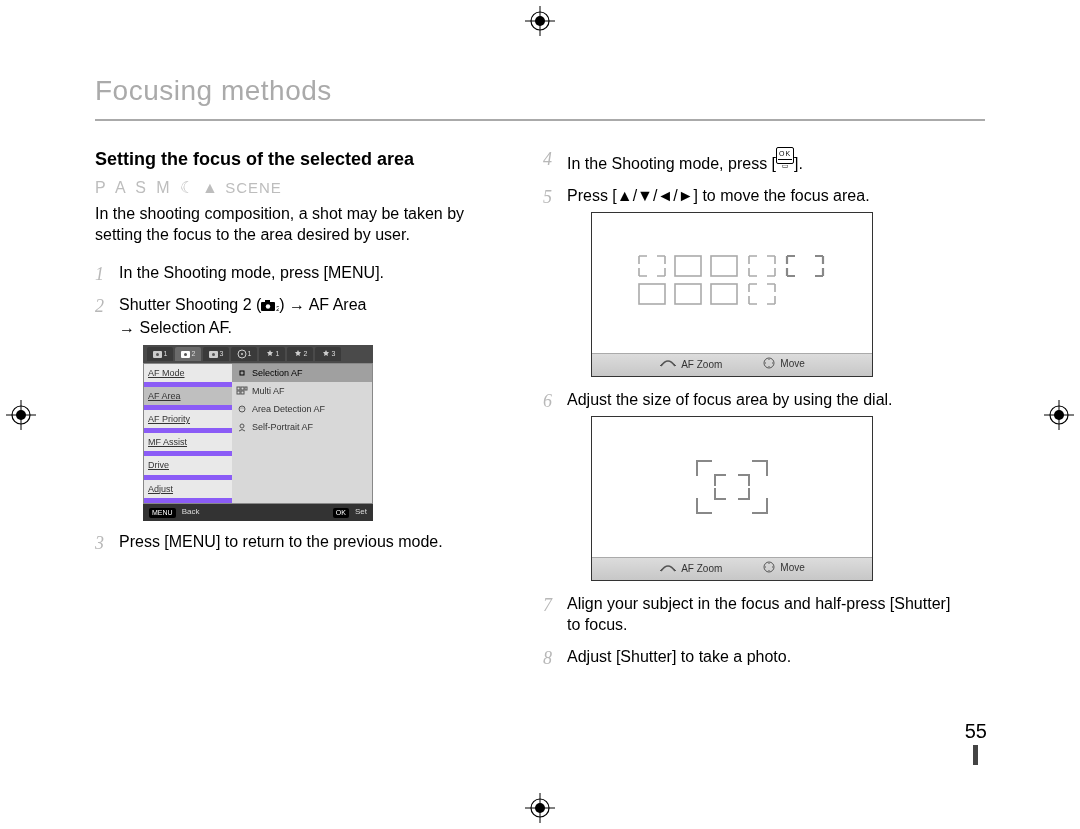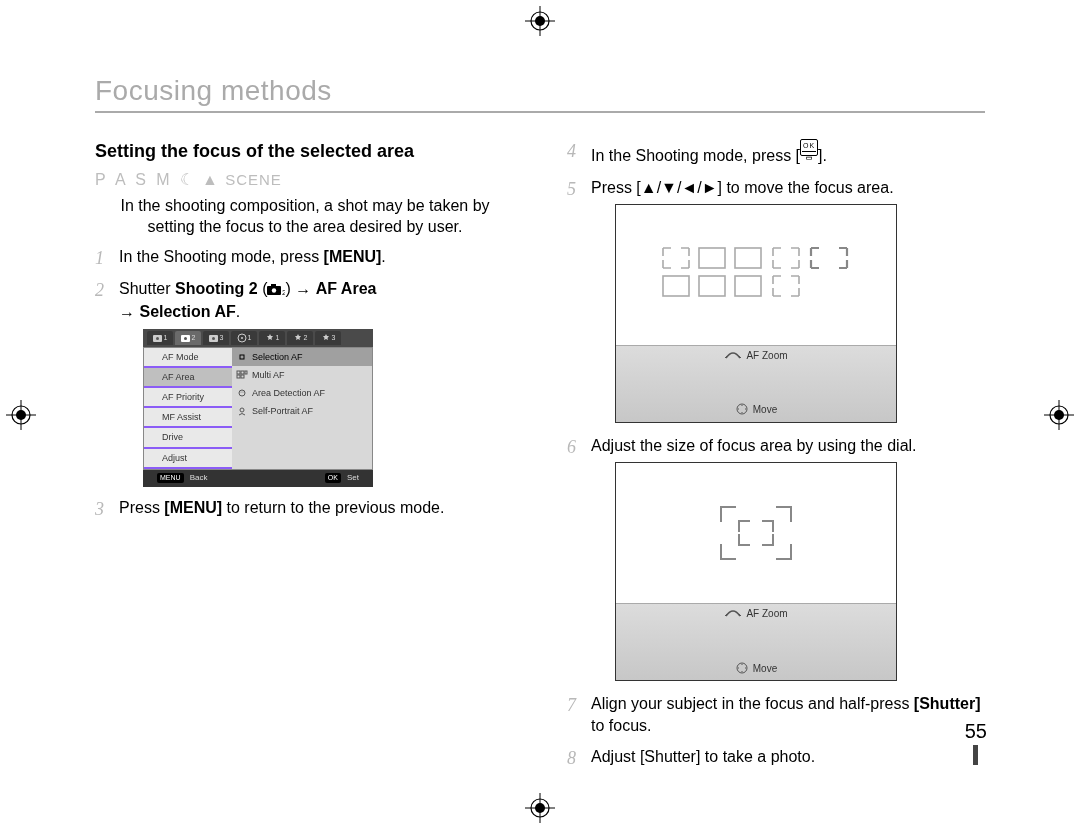--- a/index.html
+++ b/index.html
@@ -27,29 +27,29 @@
     position: absolute;
     left: 95px;
     top: 75px;
     width: 900px;
     height: 700px;
   }
   .page-title {
     font-size: 28px;
     color: #aaa;
     border-bottom: 2px solid #aaa;
-    padding-bottom: 4px;
+    padding-bottom: 12px;
     margin-bottom: 26px;
     width: 890px;
     font-weight: 500;
     letter-spacing: 0.5px;
   }
   .columns {
     display: flex;
-    gap: 52px;
+    gap: 28px;
   }
   .col {
     width: 420px;
     font-size: 16px;
     line-height: 1.35;
   }
   .section-title {
     font-weight: 600;
     font-size: 18px;
     margin-bottom: 6px;
@@ -57,22 +57,21 @@
   .mode-row {
     font-family: "Arial Narrow", Arial, sans-serif;
     font-weight: normal;
     letter-spacing: 3px;
     color: #bdbdbd;
     font-size: 16px;
     margin-bottom: 4px;
   }
   .mode-row .scene { letter-spacing: 1px; font-size: 15px; }
   .intro {
-    margin-bottom: 8px;
-    text-align: center;
+    margin-bottom: 16px;
   }
   ol.steps {
     list-style: none;
     padding: 0;
     margin: 0;
     counter-reset: step;
   }
   ol.steps > li {
     position: relative;
     padding-left: 24px;
@@ -80,21 +79,21 @@
   }
   ol.steps > li .num {
     position: absolute;
     left: 0;
     top: 0;
     font-style: italic;
     font-family: Georgia, serif;
     font-size: 18px;
     color: #b8b8b8;
   }
-  .b { font-weight: bold; }
+  .b { font-weight: normal; }
   .cam2 { display:inline-block; vertical-align:-2px;}
   .menu-shot {
     width: 230px;
     margin: 6px 0 10px 24px;
   }
   .ms-tabs {
     background: #4a4a4a;
     height: 18px;
     display: flex;
     align-items: center;
@@ -115,45 +114,46 @@
     display: flex;
     background: #eee;
     border: 1px solid #888;
   }
   .ms-left {
     width: 88px;
     background: #e9e9e9;
     font-size: 9px;
   }
   .ms-left div {
-    padding: 3px 18px;
-    border-bottom: 2px solid #8b5cf6;
+    padding: 3px 4px;
+    border-bottom: 5px solid #8b5cf6;
     color:#333;
+    text-decoration:underline;
   }
   .ms-left div.sel { background: #bfbfbf; }
   .ms-right {
     flex: 1;
     background: #d8d8d8;
     font-size: 9px;
   }
   .ms-right div {
     padding: 3px 4px;
     display:flex;align-items:center;gap:4px;
     color:#333;
   }
   .ms-right div.sel { background: #a0a0a0; color:#000;}
   .ms-right .mic{width:12px;height:10px;display:inline-block;}
   .ms-foot {
     background: #333;
     color: #ddd;
     font-size: 8px;
     display: flex;
-    padding: 3px 14px;
+    padding: 3px 6px;
     gap: 6px;
-    align-items:center;
+    align-items:flex-end;
   }
   .ms-foot .btn {
     background:#000;color:#fff;border-radius:2px;padding:0 3px;font-size:7px;
   }
   .ms-foot .spacer{flex:1;}
 
   .screen {
     width: 280px;
     border: 1px solid #333;
     margin: 6px 0 12px 24px;
@@ -173,21 +173,21 @@
   .fb-bl{bottom:0;left:0;border-right:none;border-top:none;}
   .fb-br{bottom:0;right:0;border-left:none;border-top:none;}
   .fb-in{position:absolute;top:14px;left:18px;width:36px;height:26px;}
   .fb-in .fb-c{width:10px;height:10px;border-width:2px;}
   .screen-foot {
     background: linear-gradient(#dcdcdc,#c7c7c7);
     border-top:1px solid #aaa;
     font-size: 10px;
     color:#333;
     padding:3px 8px;
-    display:flex;gap:40px;justify-content:center;align-items:center;flex-direction:column;
+    display:flex;gap:40px;justify-content:center;align-items:center;
   }
   .dial-ic,.pad-ic{display:inline-block;vertical-align:middle;margin-right:4px;}
   .arrows { font-family: Arial; }
   .ok-icon{
     display:inline-block;border:1px solid #000;border-radius:2px;
     font-size:9px;line-height:9px;padding:1px 1px;vertical-align:1px;
     text-align:center;
   }
   .ok-icon .t{display:block;font-size:7px;letter-spacing:1px;}
   .ok-icon .b{display:block;width:14px;height:1px;border-top:1px solid #000;margin:1px auto 0;padding-top:1px;font-size:7px;}

